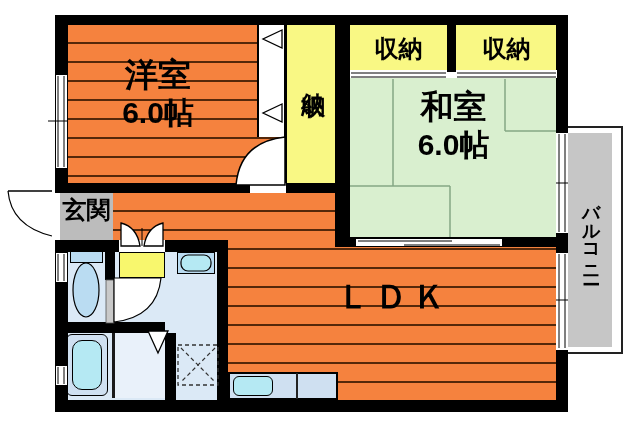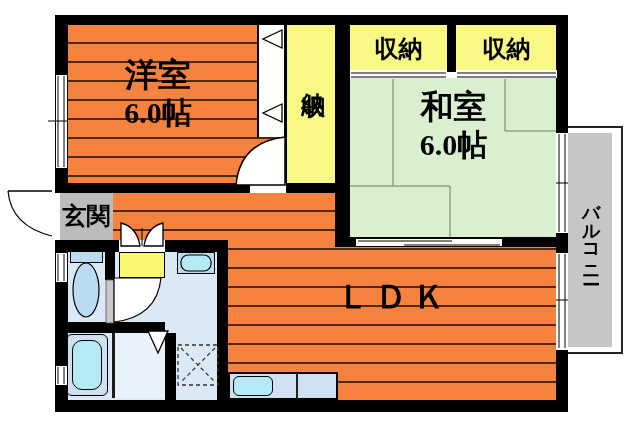--- a/index.html
+++ b/index.html
@@ -1,17 +1,17 @@
 <!DOCTYPE html>
 <html style="--wall: #000000; --floor-orange: #f5823e; --stripe: #54280a; --tatami-green: #d9efcf; --tatami-line: #85a785; --closet-yellow: #f9f884; --door-yellow: #f8f76d; --gray: #bcbcbc; --balcony-gray: #c6c6c6; --wet-blue: #dbe9f6; --shower-blue: #e9f1fa; --fixture-blue: #badcf2; --water-cyan: #b5e9f3; --counter-blue: #cfe0f1;"><head>
 <meta charset="utf-8">
 <style>
   html,body{margin:0;padding:0;background:#fff;}
   #plan{position:relative;width:640px;height:426px;background:#ffffff;overflow:hidden;
-        font-family:Liberation Serif, serif;font-weight:bold;color:#000;}
+        font-family:Liberation Sans, sans-serif;font-weight:bold;color:#000;}
   .abs{position:absolute;box-sizing:border-box;}
   .z1{z-index:1}.z2{z-index:2}.z3{z-index:3}.z4{z-index:4}
   .floor{background-color:var(--floor-orange);
          background-image:repeating-linear-gradient(180deg,rgba(0,0,0,0) 0px,rgba(0,0,0,0) 17px,var(--stripe) 17px,var(--stripe) 19px);}
   .wall{background:var(--wall);}
   .white{background:#fff;}
   .yellow{background:var(--closet-yellow);}
   .green{background:var(--tatami-green);}
   .gray{background:var(--gray);}
   .blue{background:var(--wet-blue);}
@@ -140,19 +140,19 @@
     <div class="big">洋室</div>
     <div class="big2">6.0帖</div>
   </div>
   <div class="label" style="left:352px;top:88px;width:203px;">
     <div class="big">和室</div>
     <div class="big2">6.0帖</div>
   </div>
   <div class="label" style="left:254px;top:278px;width:280px;">
     <div class="big" style="letter-spacing:5px;">ＬＤＫ</div>
   </div>
-  <div class="label mid" style="left:60px;top:202px;width:53px;">玄関</div>
+  <div class="label mid" style="left:60px;top:196px;width:53px;">玄関</div>
   <div class="label mid" style="left:350px;top:35px;width:97px;">収納</div>
   <div class="label mid" style="left:456px;top:35px;width:101px;">収納</div>
   <div class="label mid vtext" style="left:299px;top:74px;">収納</div>
   <div class="label vtext" style="left:580px;top:192px;font-size:18px;">バルコニー</div>
 
 </div>
 
 </body></html>

